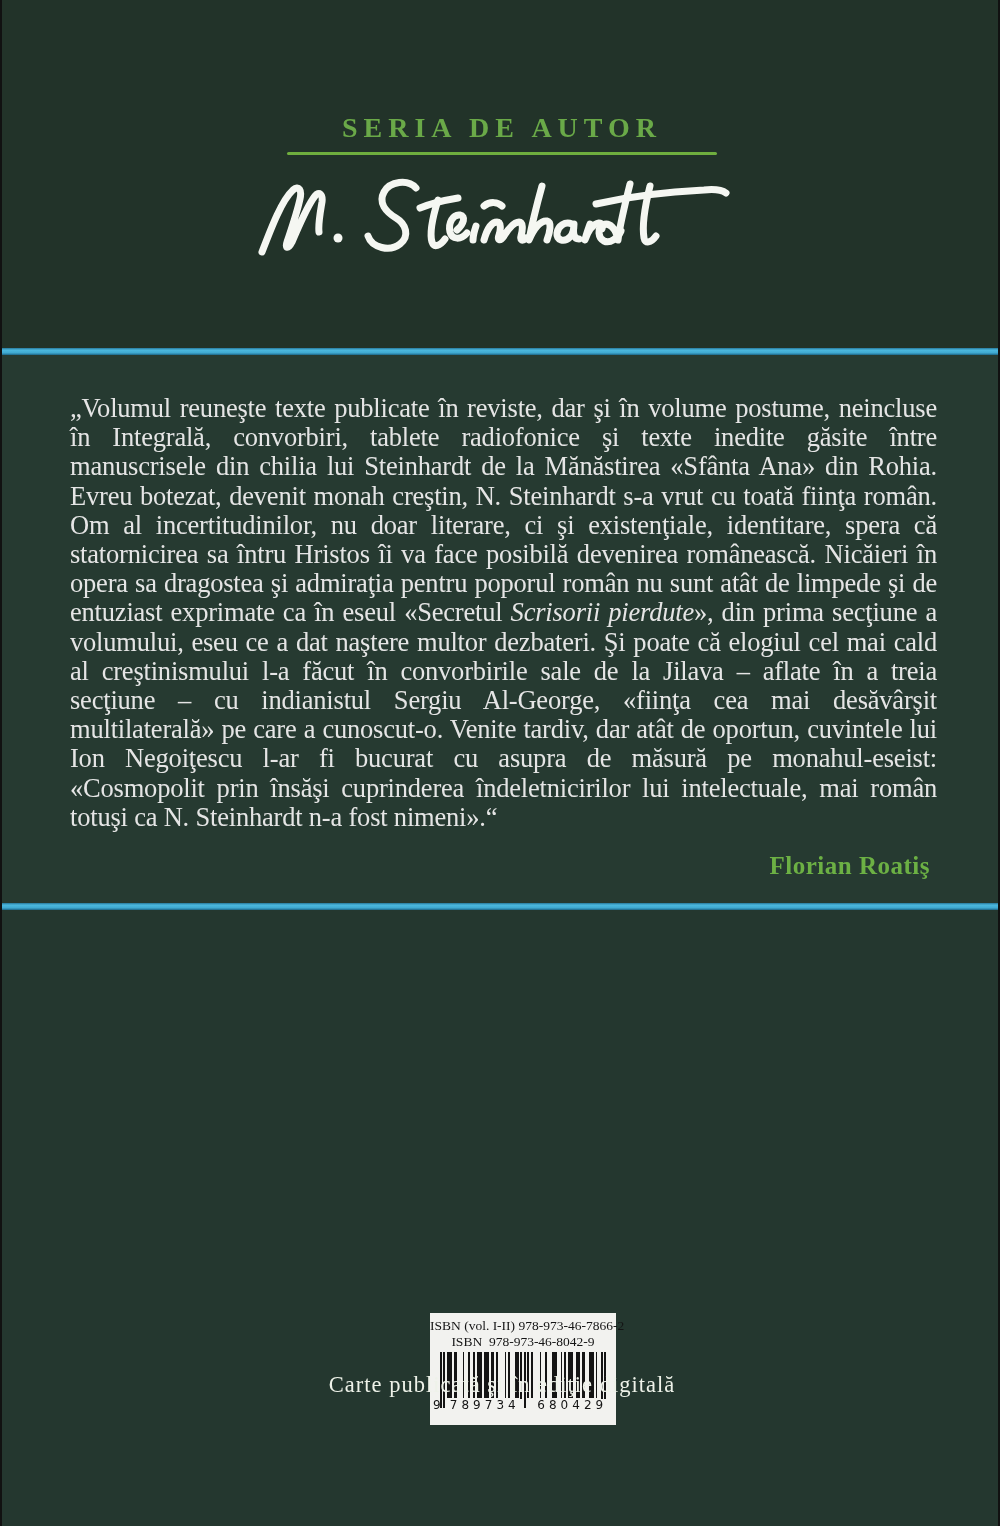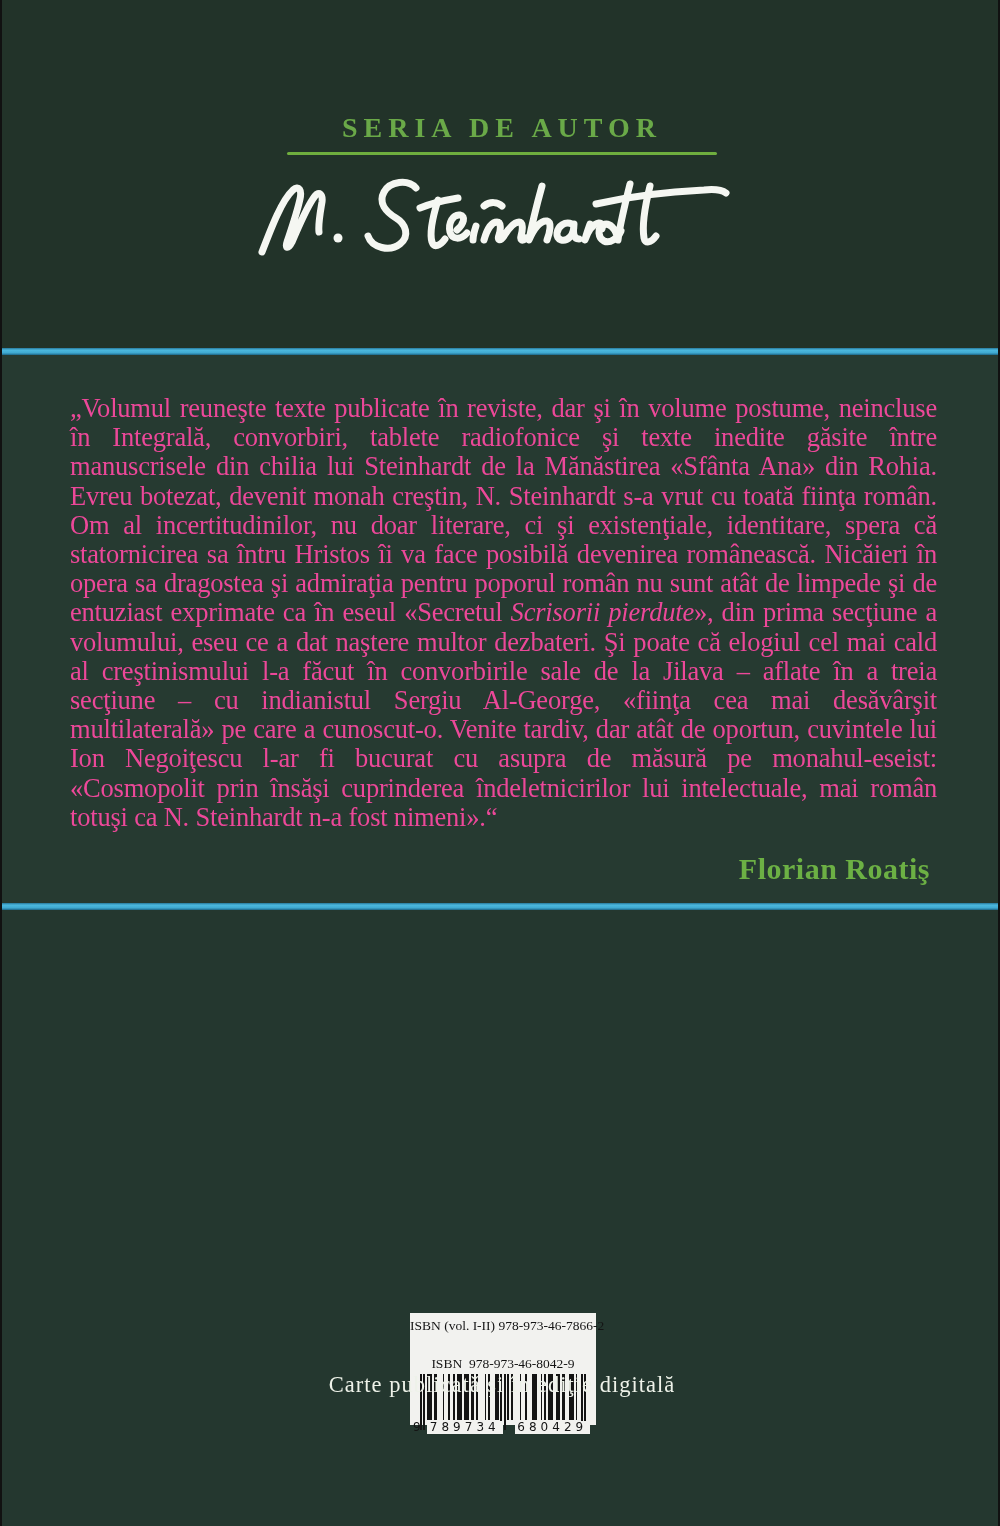--- a/index.html
+++ b/index.html
@@ -33,43 +33,43 @@
 
   .divider{
     position:absolute;left:0;width:1000px;height:7px;
     background:linear-gradient(#27789b,#4cb8de 30%,#3fa9d1 70%,#1c6485);
   }
   .divider.d1{top:348px;}
   .divider.d2{top:903px;}
 
   .quote-block{
     position:absolute;left:68px;top:394px;width:867px;
-    color:#ec4899;
+    color:#e5e5e5;
   }
   .quote{
     margin:0;
     font-size:26.5px;line-height:29.2px;
     text-align:justify;
     letter-spacing:-0.2px;
   }
   .quote i{font-style:italic;}
   .attribution{
     position:absolute;right:68px;top:852px;
     margin:0;
-    color:#6cb044;font-weight:bold;font-size:30px;
+    color:#6cb044;font-weight:bold;font-size:25px;
     letter-spacing:0.5px;
   }
 
   .isbn-box{
-    position:absolute;left:408px;top:1313px;width:186px;height:112px;
+    position:absolute;left:428px;top:1313px;width:186px;height:112px;
     background:#f2f2ef;
     color:#141414;
     text-align:center;
   }
-  .isbn-line{white-space:pre;font-size:13.5px;line-height:15.5px;margin-top:22px;}
+  .isbn-line{white-space:pre;font-size:13.5px;line-height:15.5px;}
   .isbn-line.l1{margin-top:5px;}
   .barcode{position:relative;width:166px;margin:3px auto 0;height:66px;}
   .barcode svg{display:block;shape-rendering:crispEdges;}
   .barcode-digits{
     position:absolute;left:-7px;right:-4px;bottom:6px;
     display:flex;align-items:flex-end;
     font-family:"DejaVu Sans", sans-serif;
     font-size:12px;line-height:13px;
   }
   .barcode-digits .d-first{width:14px;text-align:left;}

